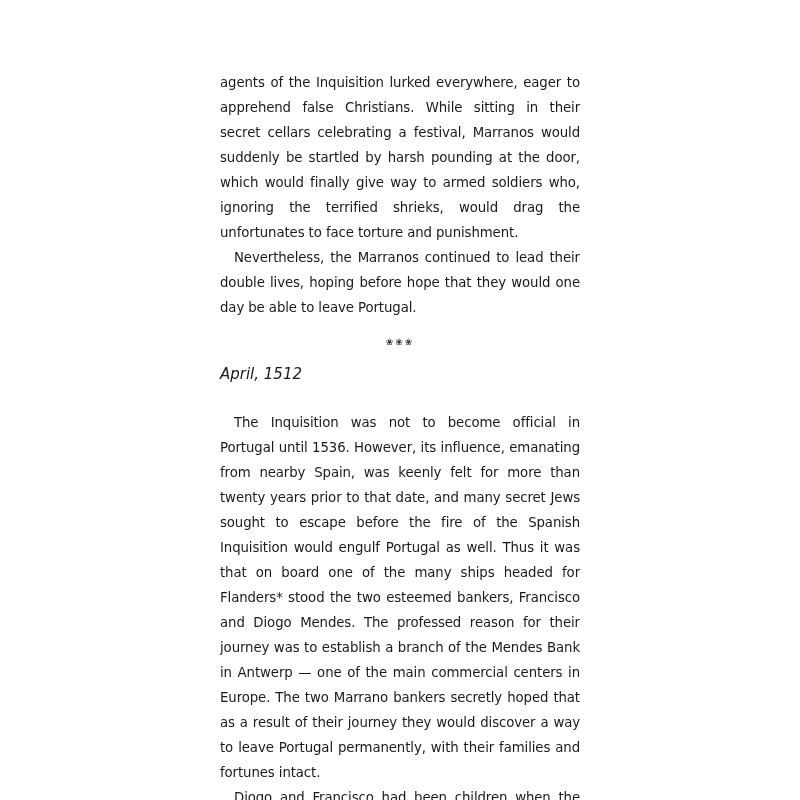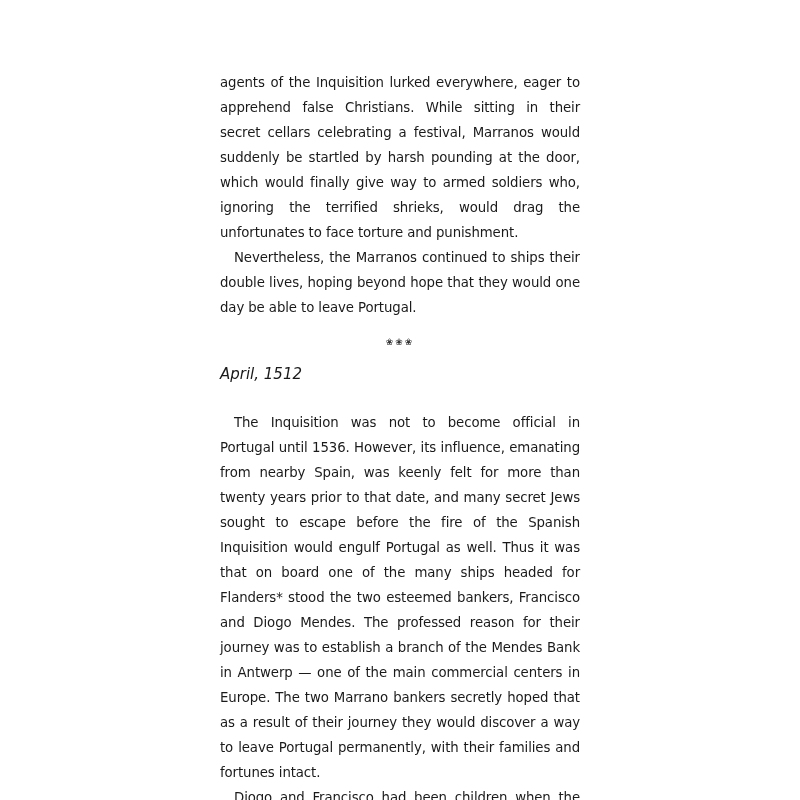--- a/index.html
+++ b/index.html
@@ -47,21 +47,21 @@
       margin-top: 14px;
       margin-bottom: 26px;
       padding-right: 4px;
     }
   </style>
 </head>
 <body>
 
 <div class="page">
   <p class="para">agents of the Inquisition lurked everywhere, eager to apprehend false Christians. While sitting in their secret cellars celebrating a festival, Marranos would suddenly be startled by harsh pounding at the door, which would finally give way to armed soldiers who, ignoring the terrified shrieks, would drag the unfortunates to face torture and punishment.</p>
-  <p class="para indent">Nevertheless, the Marranos continued to ships their double lives, hoping beyond hope that they would one day be able to leave Portugal.</p>
+  <p class="para indent">Nevertheless, the Marranos continued to lead their double lives, hoping before hope that they would one day be able to leave Portugal.</p>
 
   <div class="ornament">❀❀❀</div>
 
   <div class="dateline">April, 1512</div>
 
   <p class="para indent">The Inquisition was not to become official in Portugal until 1536. However, its influence, emanating from nearby Spain, was keenly felt for more than twenty years prior to that date, and many secret Jews sought to escape before the fire of the Spanish Inquisition would engulf Portugal as well. Thus it was that on board one of the many ships headed for Flanders* stood the two esteemed bankers, Francisco and Diogo Mendes. The professed reason for their journey was to establish a branch of the Mendes Bank in Antwerp — one of the main commercial centers in Europe. The two Marrano bankers secretly hoped that as a result of their journey they would discover a way to leave Portugal permanently, with their families and fortunes intact.</p>
   <p class="para indent">Diogo and Francisco had been children when the Edict of Expulsion forced them and their elderly father — a scion of the highly esteemed Benveniste family — to flee Spain and settle in Portugal. However, the winds of tragedy which had swept Spain now fanned out over the rest of the Iberian Peninsula, and the senior Benveniste, like many of his co-religionists, was unable to withstand the pressures of the</p>
 
 </div>
 

